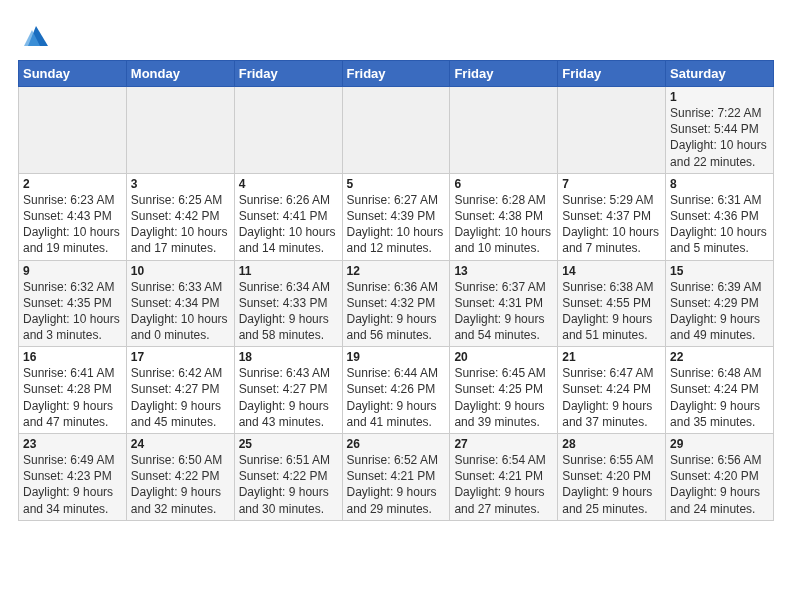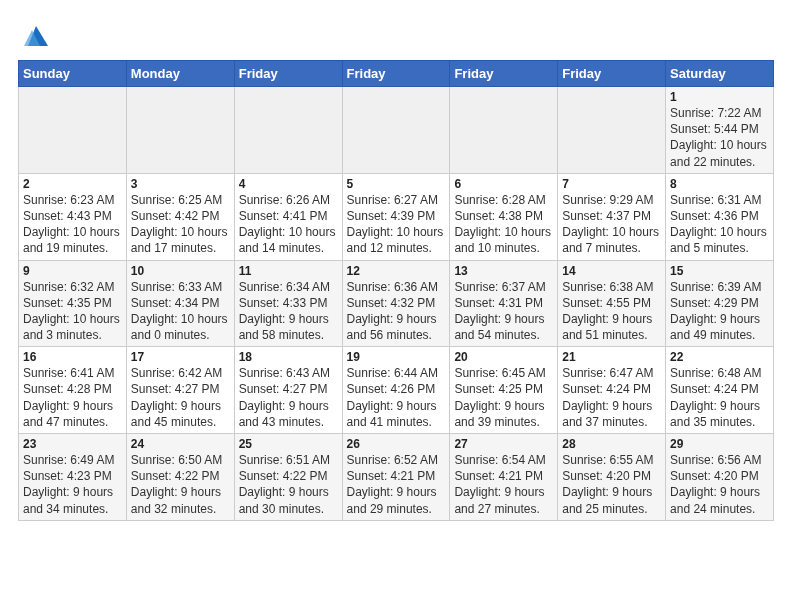--- a/index.html
+++ b/index.html
@@ -182,21 +182,21 @@
           </td>
           <td>
             <span class="day-num">6</span>
             <div class="day-info">Sunrise: 6:28 AM
 Sunset: 4:38 PM
 Daylight: 10 hours
 and 10 minutes.</div>
           </td>
           <td>
             <span class="day-num">7</span>
-            <div class="day-info">Sunrise: 9:29 AM
+            <div class="day-info">Sunrise: 5:29 AM
 Sunset: 4:37 PM
 Daylight: 10 hours
 and 7 minutes.</div>
           </td>
           <td>
             <span class="day-num">8</span>
             <div class="day-info">Sunrise: 6:31 AM
 Sunset: 4:36 PM
 Daylight: 10 hours
 and 5 minutes.</div>

